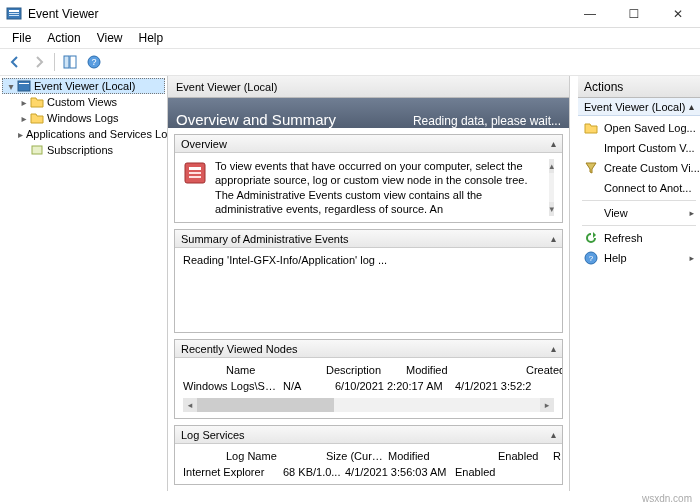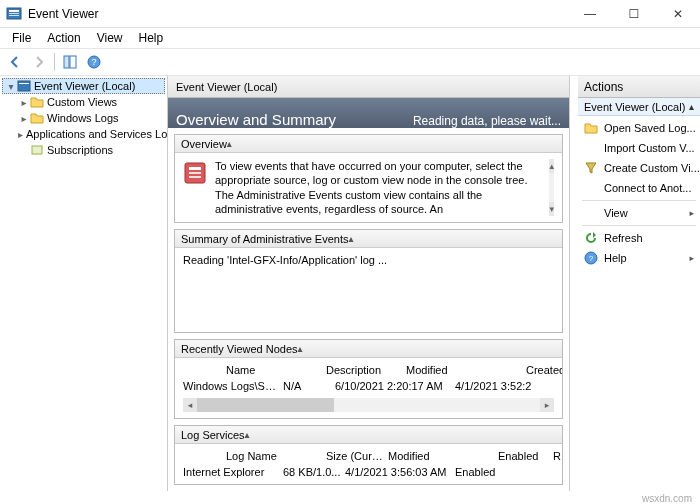--- a/index.html
+++ b/index.html
@@ -23,21 +23,21 @@
 .tnode .exp { width: 12px; height: 12px; font-size: 10px; display: flex; align-items: center; justify-content: center; color: #666; }
 .tnode .nicon { width: 14px; height: 14px; margin-right: 3px; }
 .tnode.indent1 { padding-left: 16px; }
 .center { flex: 1; display: flex; flex-direction: column; border-right: 1px solid #ccc; min-width: 0; }
 .chead { height: 22px; background: linear-gradient(#f4f4f4,#e4e4e4); border-bottom: 1px solid #bbb; display: flex; align-items: center; padding: 0 8px; font-size: 11px; font-weight: 400; }
 .overview-banner { height: 30px; background: linear-gradient(#707e93,#525f73); color: #fff; display: flex; align-items: flex-end; padding: 0 8px; justify-content: space-between; gap: 12px; }
 .overview-banner .big { font-size: 15px; font-weight: 400; }
 .overview-banner .small { font-size: 12px; }
 .centerbody { flex: 1; padding: 6px; overflow: hidden; display: flex; flex-direction: column; gap: 6px; }
 .panel { border: 1px solid #bbb; display: flex; flex-direction: column; min-height: 0; }
-.panel-h { height: 18px; background: linear-gradient(#f8f8f8,#e8e8e8); border-bottom: 1px solid #ccc; display: flex; align-items: center; padding: 0 6px; font-size: 11px; }
+.panel-h { height: 18px; background: linear-gradient(#f8f8f8,#e8e8e8); border-bottom: 1px solid #ccc; display: flex; align-items: center; padding: 0 6px; font-size: 11px; justify-content: space-between; }
 .panel-h .coll { font-size: 10px; cursor: default; color: #555; }
 .panel-b { padding: 6px 8px; font-size: 11px; overflow: hidden; flex: 1; display: flex; flex-direction: column; }
 .info { display: flex; gap: 4px; }
 .info .iicon { width: 28px; height: 28px; flex-shrink: 0; }
 .grid { font-size: 11px; flex: 1; display: flex; flex-direction: column; min-height: 0; }
 .grid-h { display: flex; font-weight: 400; padding-bottom: 2px; margin-left: 43px; }
 .grid-r { display: flex; padding-top: 2px; }
 .gc { overflow: hidden; text-overflow: ellipsis; white-space: nowrap; padding-right: 4px; }
 .hscroll { height: 14px; margin-top: 6px; background: #f1f1f1; display: flex; align-items: center; }
 .hscroll .arr { width: 14px; height: 14px; display: flex; align-items: center; justify-content: center; font-size: 9px; color: #666; background: #e6e6e6; }

